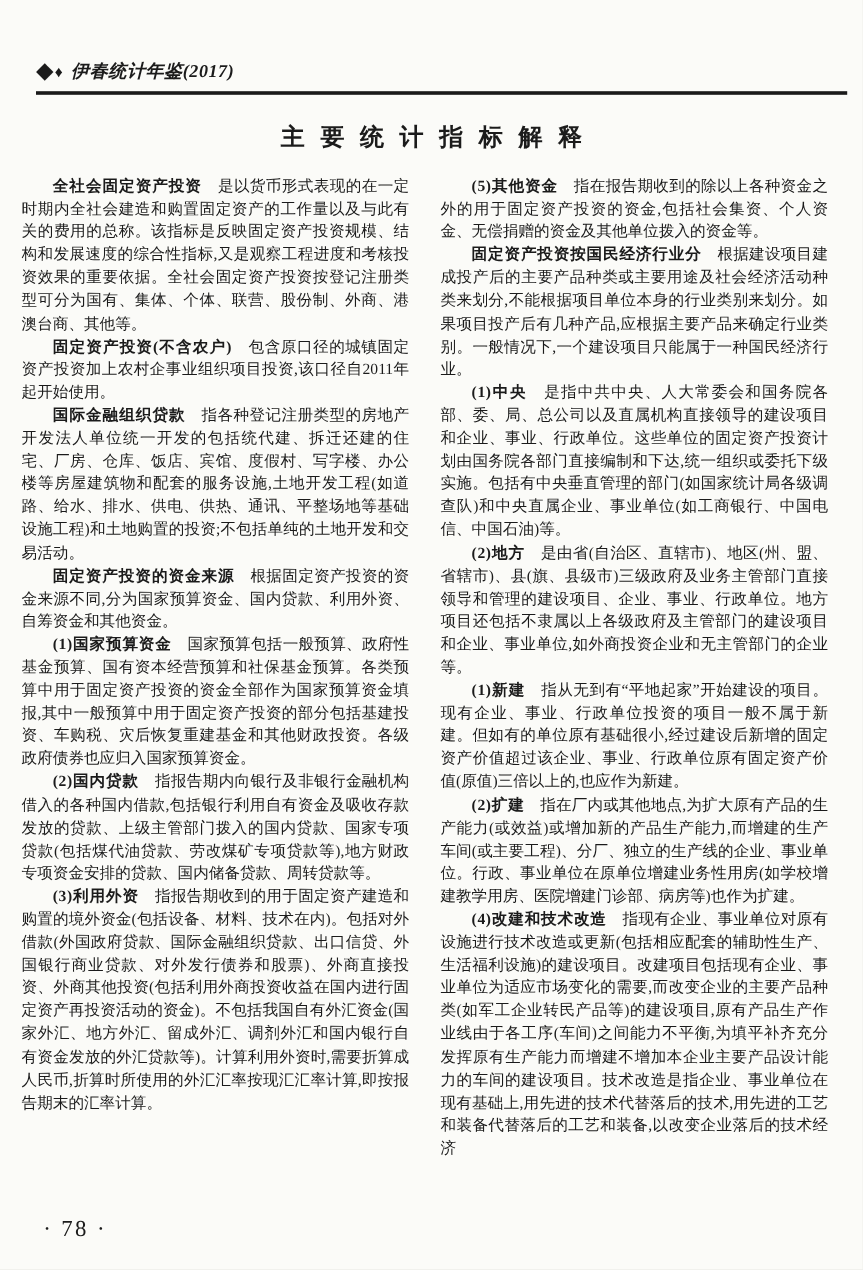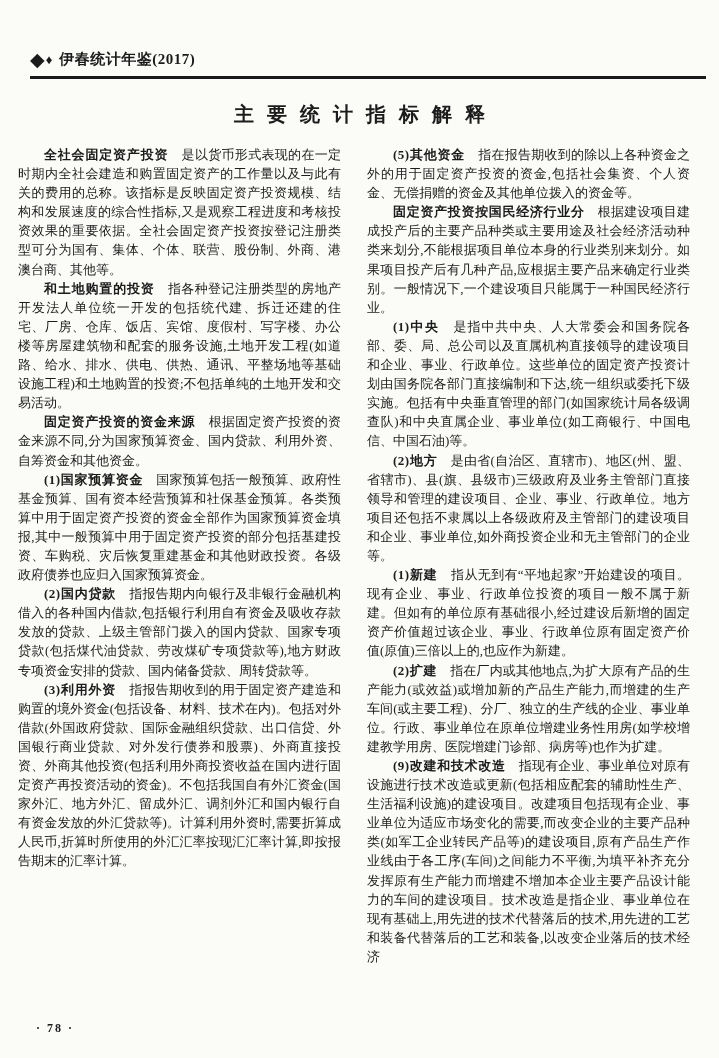--- a/index.html
+++ b/index.html
@@ -35,20 +35,21 @@
   }
   .diamond-sm {
     font-size: 13px;
     line-height: 1;
     margin-right: 7px;
   }
   .running-title {
     font-size: 15px;
     font-weight: bold;
     letter-spacing: 0.5px;
+    font-style: italic;
   }
   .doc-title {
     position: absolute;
     top: 88px;
     left: 0;
     width: 100%;
     text-align: center;
     font-size: 20px;
     font-weight: bold;
     letter-spacing: 13px;
@@ -78,53 +79,54 @@
     word-break: break-all;
   }
   .para b {
     font-weight: bold;
     letter-spacing: 0.5px;
   }
   .page-number {
     position: absolute;
     left: 36px;
     bottom: 22px;
-    font-size: 12px;
-    font-weight: bold;
+    font-size: 19px;
+    font-weight: normal;
     letter-spacing: 2px;
   }
 </style>
 </head>
 <body>
 
 <div class="page">
 
   <div class="running-head">
     <span class="diamond-lg">◆</span>
     <span class="diamond-sm">♦</span>
     <span class="running-title">伊春统计年鉴(2017)</span>
   </div>
 
   <h1 class="doc-title">主要统计指标解释</h1>
 
   <div class="columns">
     <div class="col">
         <p class="para"><b>全社会固定资产投资</b>　是以货币形式表现的在一定时期内全社会建造和购置固定资产的工作量以及与此有关的费用的总称。该指标是反映固定资产投资规模、结构和发展速度的综合性指标,又是观察工程进度和考核投资效果的重要依据。全社会固定资产投资按登记注册类型可分为国有、集体、个体、联营、股份制、外商、港澳台商、其他等。</p>
-        <p class="para"><b>和土地购置的投资</b>　指各种登记注册类型的房地产开发法人单位统一开发的包括统代建、拆迁还建的住宅、厂房、仓库、饭店、宾馆、度假村、写字楼、办公楼等房屋建筑物和配套的服务设施,土地开发工程(如道路、给水、排水、供电、供热、通讯、平整场地等基础设施工程)和土地购置的投资;不包括单纯的土地开发和交易活动。</p>
+        <p class="para"><b>固定资产投资(不含农户)</b>　包含原口径的城镇固定资产投资加上农村企事业组织项目投资,该口径自2011年起开始使用。</p>
+        <p class="para"><b>国际金融组织贷款</b>　指各种登记注册类型的房地产开发法人单位统一开发的包括统代建、拆迁还建的住宅、厂房、仓库、饭店、宾馆、度假村、写字楼、办公楼等房屋建筑物和配套的服务设施,土地开发工程(如道路、给水、排水、供电、供热、通讯、平整场地等基础设施工程)和土地购置的投资;不包括单纯的土地开发和交易活动。</p>
         <p class="para"><b>固定资产投资的资金来源</b>　根据固定资产投资的资金来源不同,分为国家预算资金、国内贷款、利用外资、自筹资金和其他资金。</p>
         <p class="para"><b>(1)国家预算资金</b>　国家预算包括一般预算、政府性基金预算、国有资本经营预算和社保基金预算。各类预算中用于固定资产投资的资金全部作为国家预算资金填报,其中一般预算中用于固定资产投资的部分包括基建投资、车购税、灾后恢复重建基金和其他财政投资。各级政府债券也应归入国家预算资金。</p>
         <p class="para"><b>(2)国内贷款</b>　指报告期内向银行及非银行金融机构借入的各种国内借款,包括银行利用自有资金及吸收存款发放的贷款、上级主管部门拨入的国内贷款、国家专项贷款(包括煤代油贷款、劳改煤矿专项贷款等),地方财政专项资金安排的贷款、国内储备贷款、周转贷款等。</p>
         <p class="para"><b>(3)利用外资</b>　指报告期收到的用于固定资产建造和购置的境外资金(包括设备、材料、技术在内)。包括对外借款(外国政府贷款、国际金融组织贷款、出口信贷、外国银行商业贷款、对外发行债券和股票)、外商直接投资、外商其他投资(包括利用外商投资收益在国内进行固定资产再投资活动的资金)。不包括我国自有外汇资金(国家外汇、地方外汇、留成外汇、调剂外汇和国内银行自有资金发放的外汇贷款等)。计算利用外资时,需要折算成人民币,折算时所使用的外汇汇率按现汇汇率计算,即按报告期末的汇率计算。</p>
       </div>
     <div class="col">
         <p class="para"><b>(5)其他资金</b>　指在报告期收到的除以上各种资金之外的用于固定资产投资的资金,包括社会集资、个人资金、无偿捐赠的资金及其他单位拨入的资金等。</p>
         <p class="para"><b>固定资产投资按国民经济行业分</b>　根据建设项目建成投产后的主要产品种类或主要用途及社会经济活动种类来划分,不能根据项目单位本身的行业类别来划分。如果项目投产后有几种产品,应根据主要产品来确定行业类别。一般情况下,一个建设项目只能属于一种国民经济行业。</p>
         <p class="para"><b>(1)中央</b>　是指中共中央、人大常委会和国务院各部、委、局、总公司以及直属机构直接领导的建设项目和企业、事业、行政单位。这些单位的固定资产投资计划由国务院各部门直接编制和下达,统一组织或委托下级实施。包括有中央垂直管理的部门(如国家统计局各级调查队)和中央直属企业、事业单位(如工商银行、中国电信、中国石油)等。</p>
         <p class="para"><b>(2)地方</b>　是由省(自治区、直辖市)、地区(州、盟、省辖市)、县(旗、县级市)三级政府及业务主管部门直接领导和管理的建设项目、企业、事业、行政单位。地方项目还包括不隶属以上各级政府及主管部门的建设项目和企业、事业单位,如外商投资企业和无主管部门的企业等。</p>
         <p class="para"><b>(1)新建</b>　指从无到有“平地起家”开始建设的项目。现有企业、事业、行政单位投资的项目一般不属于新建。但如有的单位原有基础很小,经过建设后新增的固定资产价值超过该企业、事业、行政单位原有固定资产价值(原值)三倍以上的,也应作为新建。</p>
         <p class="para"><b>(2)扩建</b>　指在厂内或其他地点,为扩大原有产品的生产能力(或效益)或增加新的产品生产能力,而增建的生产车间(或主要工程)、分厂、独立的生产线的企业、事业单位。行政、事业单位在原单位增建业务性用房(如学校增建教学用房、医院增建门诊部、病房等)也作为扩建。</p>
-        <p class="para"><b>(9)改建和技术改造</b>　指现有企业、事业单位对原有设施进行技术改造或更新(包括相应配套的辅助性生产、生活福利设施)的建设项目。改建项目包括现有企业、事业单位为适应市场变化的需要,而改变企业的主要产品种类(如军工企业转民产品等)的建设项目,原有产品生产作业线由于各工序(车间)之间能力不平衡,为填平补齐充分发挥原有生产能力而增建不增加本企业主要产品设计能力的车间的建设项目。技术改造是指企业、事业单位在现有基础上,用先进的技术代替落后的技术,用先进的工艺和装备代替落后的工艺和装备,以改变企业落后的技术经济</p>
+        <p class="para"><b>(4)改建和技术改造</b>　指现有企业、事业单位对原有设施进行技术改造或更新(包括相应配套的辅助性生产、生活福利设施)的建设项目。改建项目包括现有企业、事业单位为适应市场变化的需要,而改变企业的主要产品种类(如军工企业转民产品等)的建设项目,原有产品生产作业线由于各工序(车间)之间能力不平衡,为填平补齐充分发挥原有生产能力而增建不增加本企业主要产品设计能力的车间的建设项目。技术改造是指企业、事业单位在现有基础上,用先进的技术代替落后的技术,用先进的工艺和装备代替落后的工艺和装备,以改变企业落后的技术经济</p>
       </div>
   </div>
 
   <div class="page-number">· 78 ·</div>
 
 </div>
 
 </body></html>

